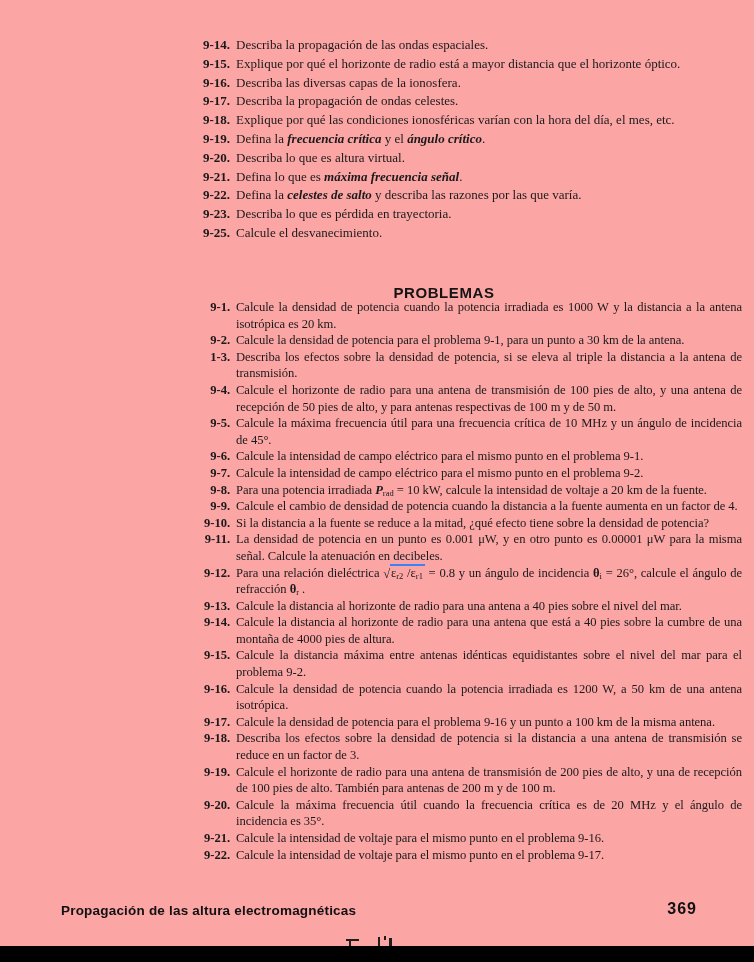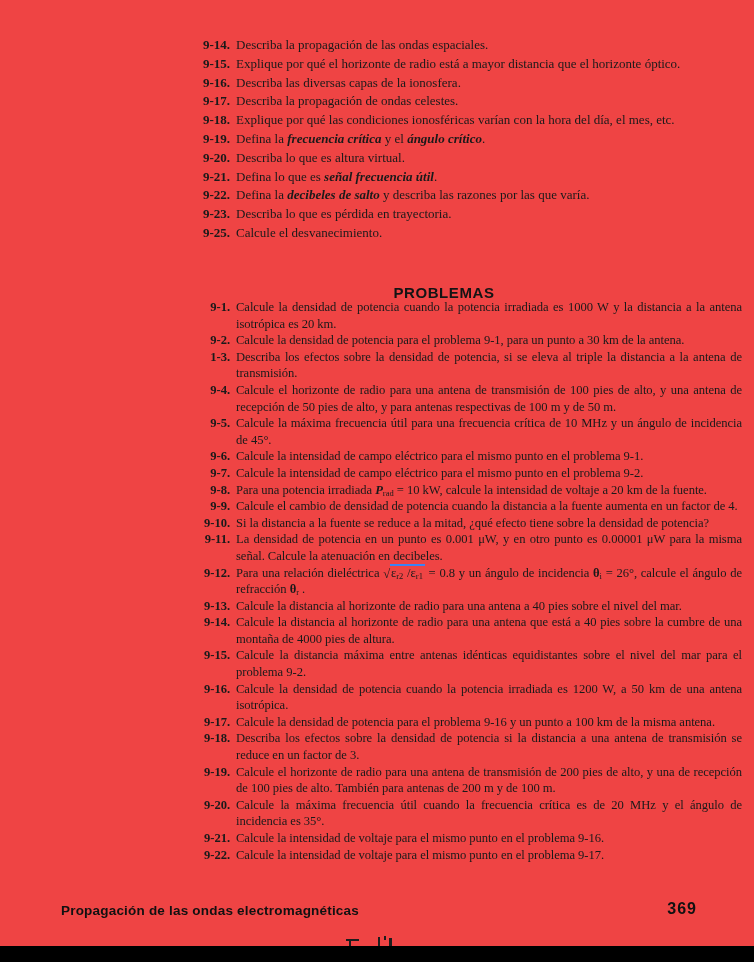--- a/index.html
+++ b/index.html
@@ -1,19 +1,19 @@
 <!DOCTYPE html>
 <html><head>
 <meta charset="utf-8">
 <style>
   html,body{margin:0;padding:0;background:#ffffff;}
   .page{
     position:relative;
     width:754px;height:962px;
-    background:#ef4444;
+    background:#fca5a5;
     color:#1a1a1a;
     font-family:"Liberation Serif", serif;
     overflow:hidden;
   }
   
   .list{position:absolute;left:194px;width:548px;}
   .questions-list{top:36px;}
   .problems-list{top:299px;}
   .item{display:flex;}
   .q-item{font-size:13px;line-height:18.8px;}
@@ -85,25 +85,25 @@
       <div class="item q-item">
         <span class="num">9-19.</span>
         <span class="txt">Defina la <i>frecuencia crítica</i> y el <i>ángulo crítico</i>.</span>
       </div>
       <div class="item q-item">
         <span class="num">9-20.</span>
         <span class="txt">Describa lo que es altura virtual.</span>
       </div>
       <div class="item q-item">
         <span class="num">9-21.</span>
-        <span class="txt">Defina lo que es <i>señal frecuencia útil</i>.</span>
+        <span class="txt">Defina lo que es <i>máxima frecuencia señal</i>.</span>
       </div>
       <div class="item q-item">
         <span class="num">9-22.</span>
-        <span class="txt">Defina la <i>decibeles de salto</i> y describa las razones por las que varía.</span>
+        <span class="txt">Defina la <i>celestes de salto</i> y describa las razones por las que varía.</span>
       </div>
       <div class="item q-item">
         <span class="num">9-23.</span>
         <span class="txt">Describa lo que es pérdida en trayectoria.</span>
       </div>
       <div class="item q-item">
         <span class="num">9-25.</span>
         <span class="txt">Calcule el desvanecimiento.</span>
       </div>
     </div>
@@ -194,21 +194,21 @@
       <div class="item p-item">
         <span class="num">9-21.</span>
         <span class="txt">Calcule la intensidad de voltaje para el mismo punto en el problema 9-16.</span>
       </div>
       <div class="item p-item">
         <span class="num">9-22.</span>
         <span class="txt">Calcule la intensidad de voltaje para el mismo punto en el problema 9-17.</span>
       </div>
     </div>
 
-  <div class="footer-left">Propagación de las ondas electromagnéticas</div>
+  <div class="footer-left">Propagación de las altura electromagnéticas</div>
   <div class="footer-page">369</div>
 
   <div class="clipped-fragment">
     <span class="frag frag-1"></span>
     <span class="frag frag-2"></span>
     <span class="frag frag-3"></span>
     <span class="frag frag-4"></span>
     <span class="frag frag-5"></span>
   </div>
 

